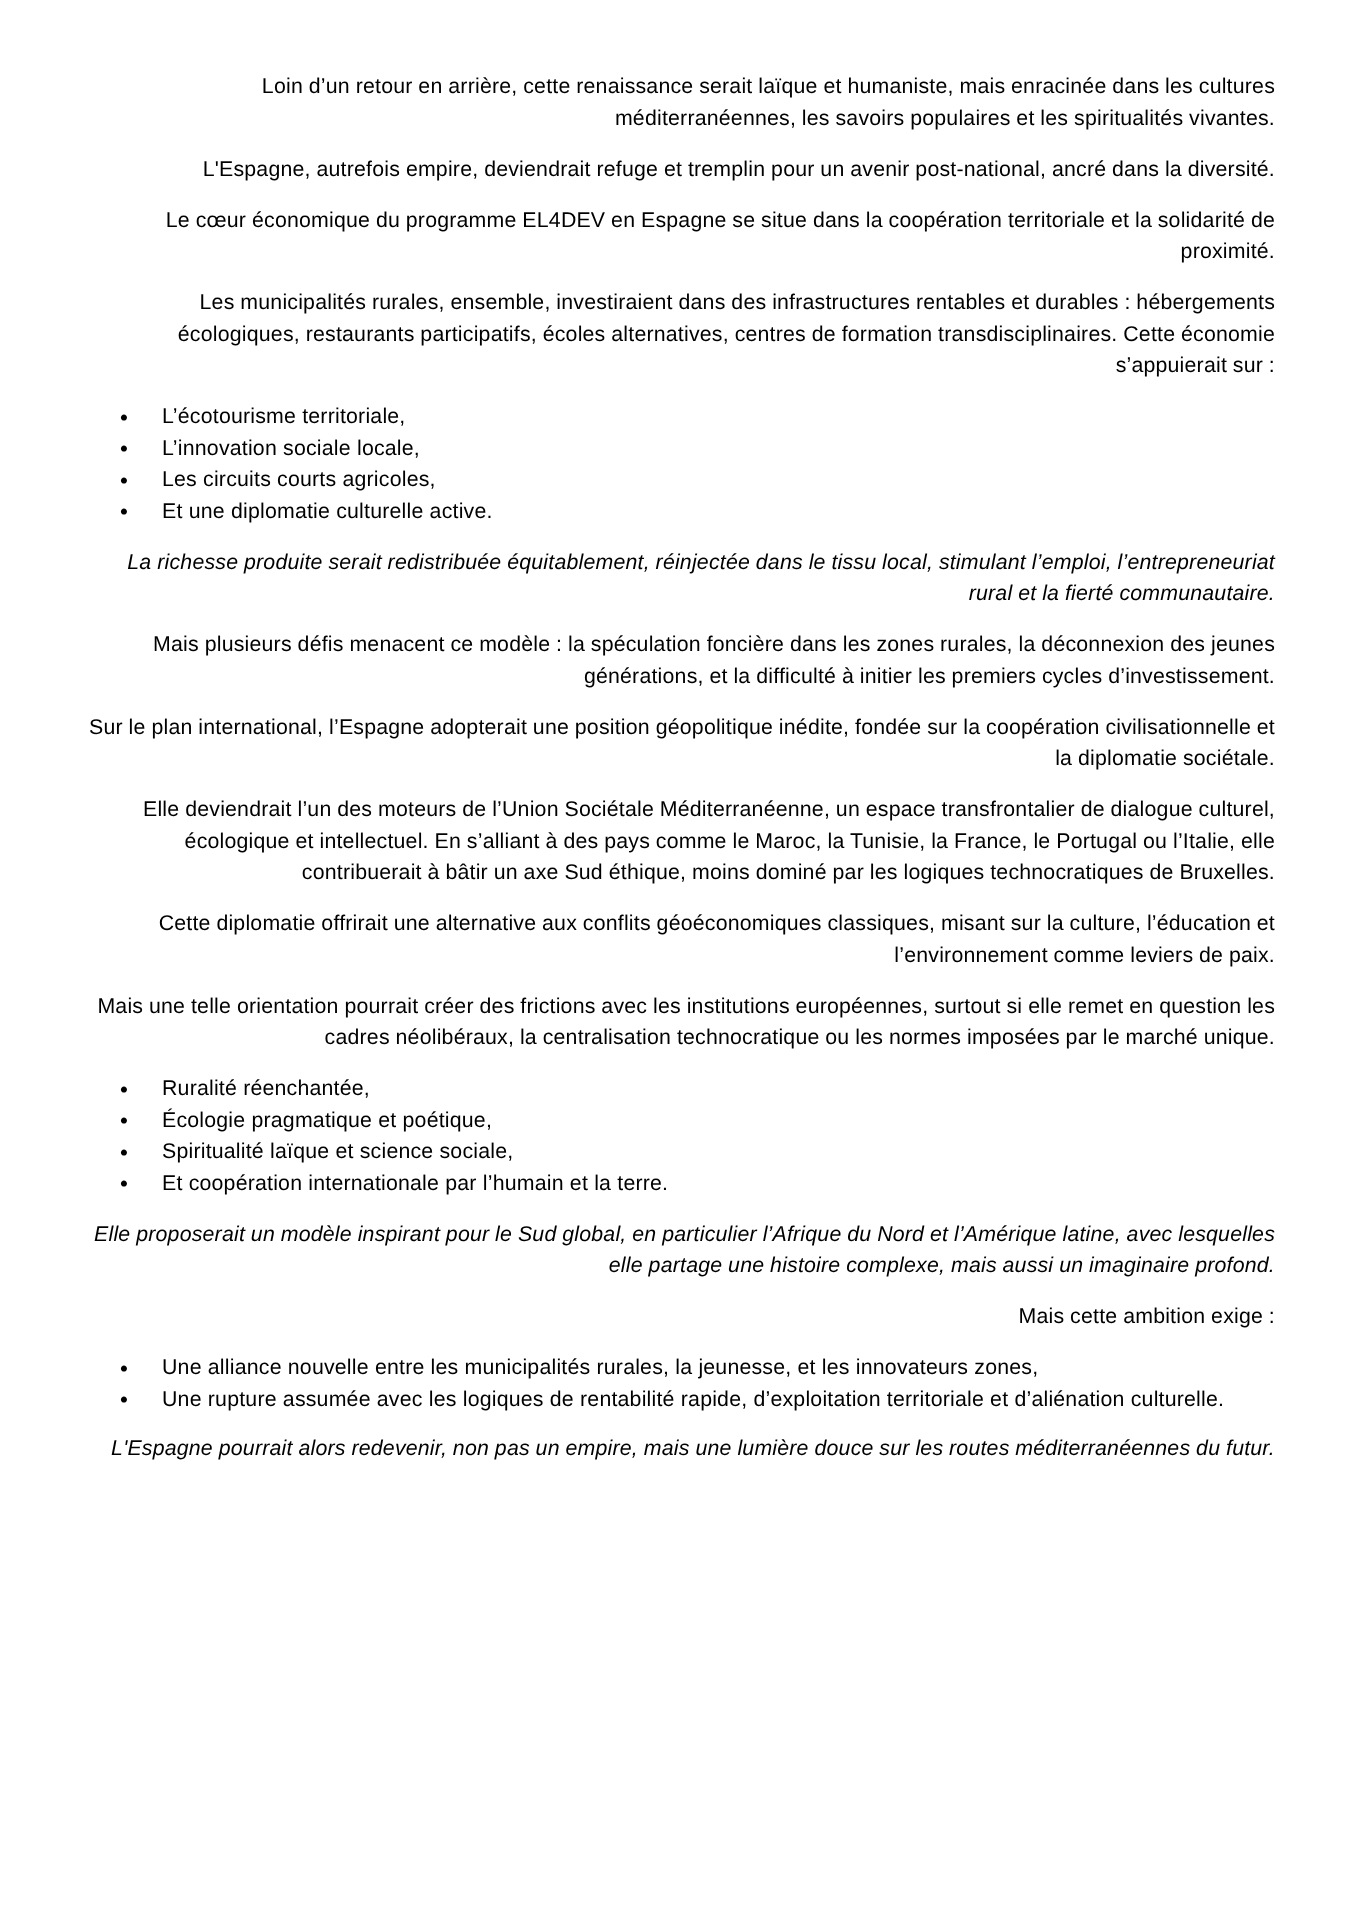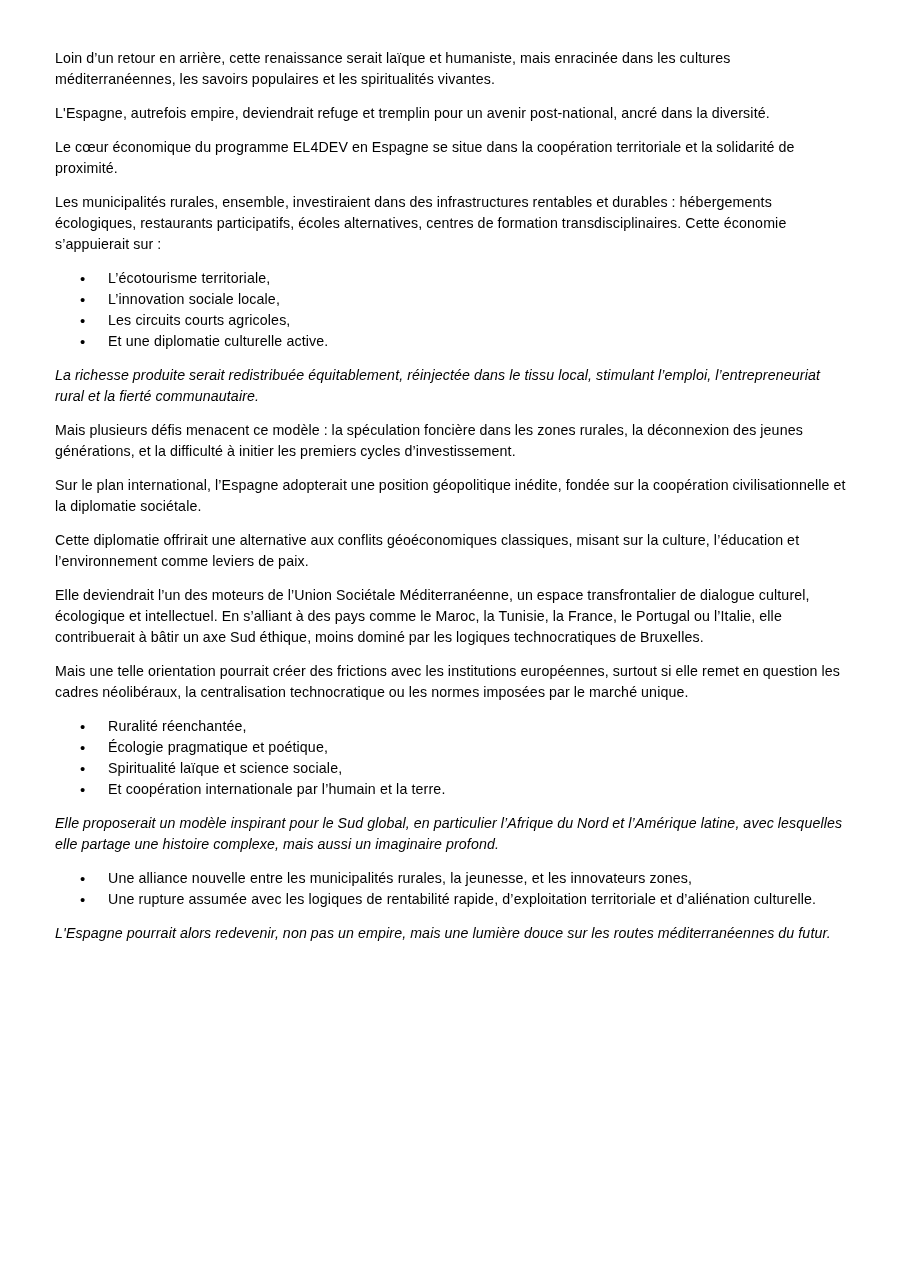--- a/index.html
+++ b/index.html
@@ -30,21 +30,21 @@
     font-size: 14.2px;
     line-height: 21.2px;
     letter-spacing: 0.01em;
     
     transform-origin: left top;
   }
 
   p.para {
     margin: 0 0 12.5px 0;
     padding: 0;
-    text-align: left;
+    text-align: right;
     word-spacing: -0.2px;
   }
 
   ul.bullets {
     margin: 0 0 12.5px 0;
     padding: 0;
     list-style: none;
   }
 
   ul.bullets li {
@@ -79,29 +79,30 @@
       <p class="para">Les municipalités rurales, ensemble, investiraient dans des infrastructures rentables et durables : hébergements écologiques, restaurants participatifs, écoles alternatives, centres de formation transdisciplinaires. Cette économie s’appuierait sur :</p>
       <ul class="bullets gap-before">
         <li><span class="bullet-glyph">•</span><span class="item-text">L’écotourisme territoriale,</span></li>
         <li><span class="bullet-glyph">•</span><span class="item-text">L’innovation sociale locale,</span></li>
         <li><span class="bullet-glyph">•</span><span class="item-text">Les circuits courts agricoles,</span></li>
         <li><span class="bullet-glyph">•</span><span class="item-text">Et une diplomatie culturelle active.</span></li>
       </ul>
       <p class="para gap-after">La richesse produite serait redistribuée équitablement, réinjectée dans le tissu local, stimulant l’emploi, l’entrepreneuriat rural et la fierté communautaire.</p>
       <p class="para">Mais plusieurs défis menacent ce modèle : la spéculation foncière dans les zones rurales, la déconnexion des jeunes générations, et la difficulté à initier les premiers cycles d’investissement.</p>
       <p class="para">Sur le plan international, l’Espagne adopterait une position géopolitique inédite, fondée sur la coopération civilisationnelle et la diplomatie sociétale.</p>
+      <p class="para">Elle deviendrait l’un des moteurs de l’Union Sociétale Méditerranéenne, un espace transfrontalier de dialogue culturel, écologique et intellectuel. En s’alliant à des pays comme le Maroc, la Tunisie, la France, le Portugal ou l’Italie, elle contribuerait à bâtir un axe Sud éthique, moins dominé par les logiques technocratiques de Bruxelles.</p>
       <p class="para">Cette diplomatie offrirait une alternative aux conflits géoéconomiques classiques, misant sur la culture, l’éducation et l’environnement comme leviers de paix.</p>
-      <p class="para">Elle deviendrait l’un des moteurs de l’Union Sociétale Méditerranéenne, un espace transfrontalier de dialogue culturel, écologique et intellectuel. En s’alliant à des pays comme le Maroc, la Tunisie, la France, le Portugal ou l’Italie, elle contribuerait à bâtir un axe Sud éthique, moins dominé par les logiques technocratiques de Bruxelles.</p>
       <p class="para">Mais une telle orientation pourrait créer des frictions avec les institutions européennes, surtout si elle remet en question les cadres néolibéraux, la centralisation technocratique ou les normes imposées par le marché unique.</p>
       <ul class="bullets gap-before">
         <li><span class="bullet-glyph">•</span><span class="item-text">Ruralité réenchantée,</span></li>
         <li><span class="bullet-glyph">•</span><span class="item-text">Écologie pragmatique et poétique,</span></li>
         <li><span class="bullet-glyph">•</span><span class="item-text">Spiritualité laïque et science sociale,</span></li>
         <li><span class="bullet-glyph">•</span><span class="item-text">Et coopération internationale par l’humain et la terre.</span></li>
       </ul>
       <p class="para gap-after">Elle proposerait un modèle inspirant pour le Sud global, en particulier l’Afrique du Nord et l’Amérique latine, avec lesquelles elle partage une histoire complexe, mais aussi un imaginaire profond.</p>
+      <p class="para">Mais cette ambition exige :</p>
       <ul class="bullets gap-before">
         <li><span class="bullet-glyph">•</span><span class="item-text">Une alliance nouvelle entre les municipalités rurales, la jeunesse, et les innovateurs zones,</span></li>
         <li><span class="bullet-glyph">•</span><span class="item-text">Une rupture assumée avec les logiques de rentabilité rapide, d’exploitation territoriale et d’aliénation culturelle.</span></li>
       </ul>
       <p class="para gap-after">L'Espagne pourrait alors redevenir, non pas un empire, mais une lumière douce sur les routes méditerranéennes du futur.</p>
     </div>
 </div>
 
 </body></html>

